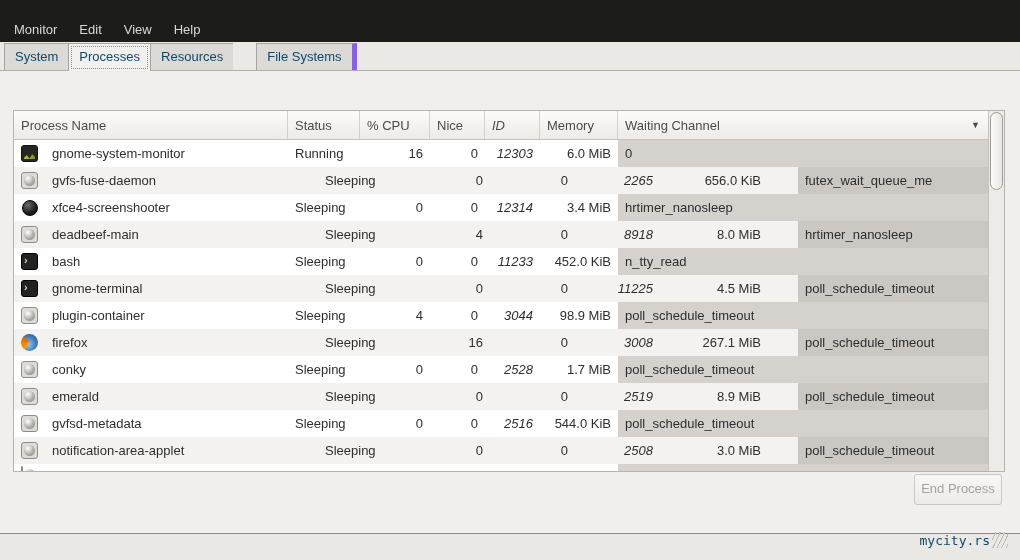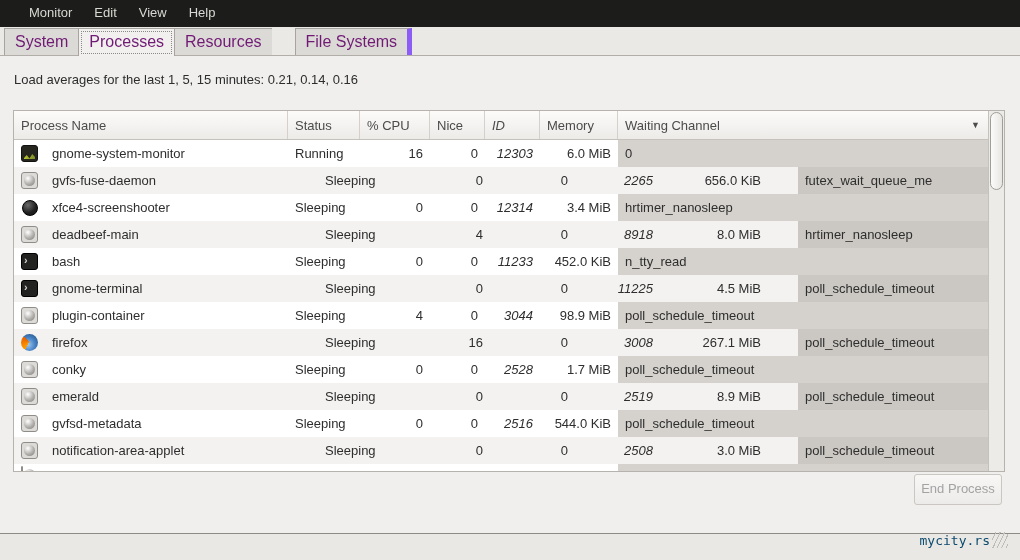--- a/index.html
+++ b/index.html
@@ -9,33 +9,33 @@
     font-family:"Liberation Sans","DejaVu Sans",sans-serif;
     -webkit-font-smoothing:antialiased;
     position:relative;
   }
   .window{
     position:absolute;top:0;left:0;width:1020px;height:533px;
     background:#f0efed;border-bottom:1px solid #8e8b87;
   }
   
   .menubar{
-    height:27px;background:#1c1c1a;display:flex;align-items:flex-start;
-    padding-left:18px;
+    height:42px;background:#1c1c1a;display:flex;align-items:flex-end;
+    padding-left:3px;
   }
   .menubar .mitem{
     color:#d8d8d4;font-size:13px;padding:5px 11px;cursor:default;
   }
   
   .tabbar{
     height:28px;background:#ebe9e6;display:flex;align-items:flex-end;
     padding-left:4px;border-bottom:1px solid #b1aea9;
   }
   .tab{
-    font-size:16px;color:#701a75;padding:5px 10px 6px 10px;
+    font-size:13px;color:#0c4a6e;padding:5px 10px 6px 10px;
     background:#dcdad6;border:1px solid #a7a39e;border-bottom:none;
     border-right:none;position:relative;height:15px;line-height:15px;
   }
   .tab:last-child{border-right:5px solid #8b5cf6;margin-left:23px;}
   .tab.active{
     background:#f1f0ee;margin-bottom:-1px;padding-bottom:7px;
     border-right:1px solid #a7a39e;
   }
   .tab.active + .tab{border-left:none;}
   .tab.active::after{
@@ -148,21 +148,20 @@
     <span class="mitem">Help</span>
   </div>
 
   <div class="tabbar">
     <div class="tab">System</div>
     <div class="tab active">Processes</div>
     <div class="tab">Resources</div>
     <div class="tab">File Systems</div>
   </div>
 
-  <div class="loadavg">Load averages for the last 1, 5, 15 minutes: 0.21, 0.14, 0.16</div>
 
   <div class="tablewrap">
     <div class="treearea">
       <div class="thead">
         <div class="hcell c0">Process Name</div>
         <div class="hcell c1">Status</div>
         <div class="hcell c2">% CPU</div>
         <div class="hcell c3">Nice</div>
         <div class="hcell c4">ID</div>
         <div class="hcell c5">Memory</div>

